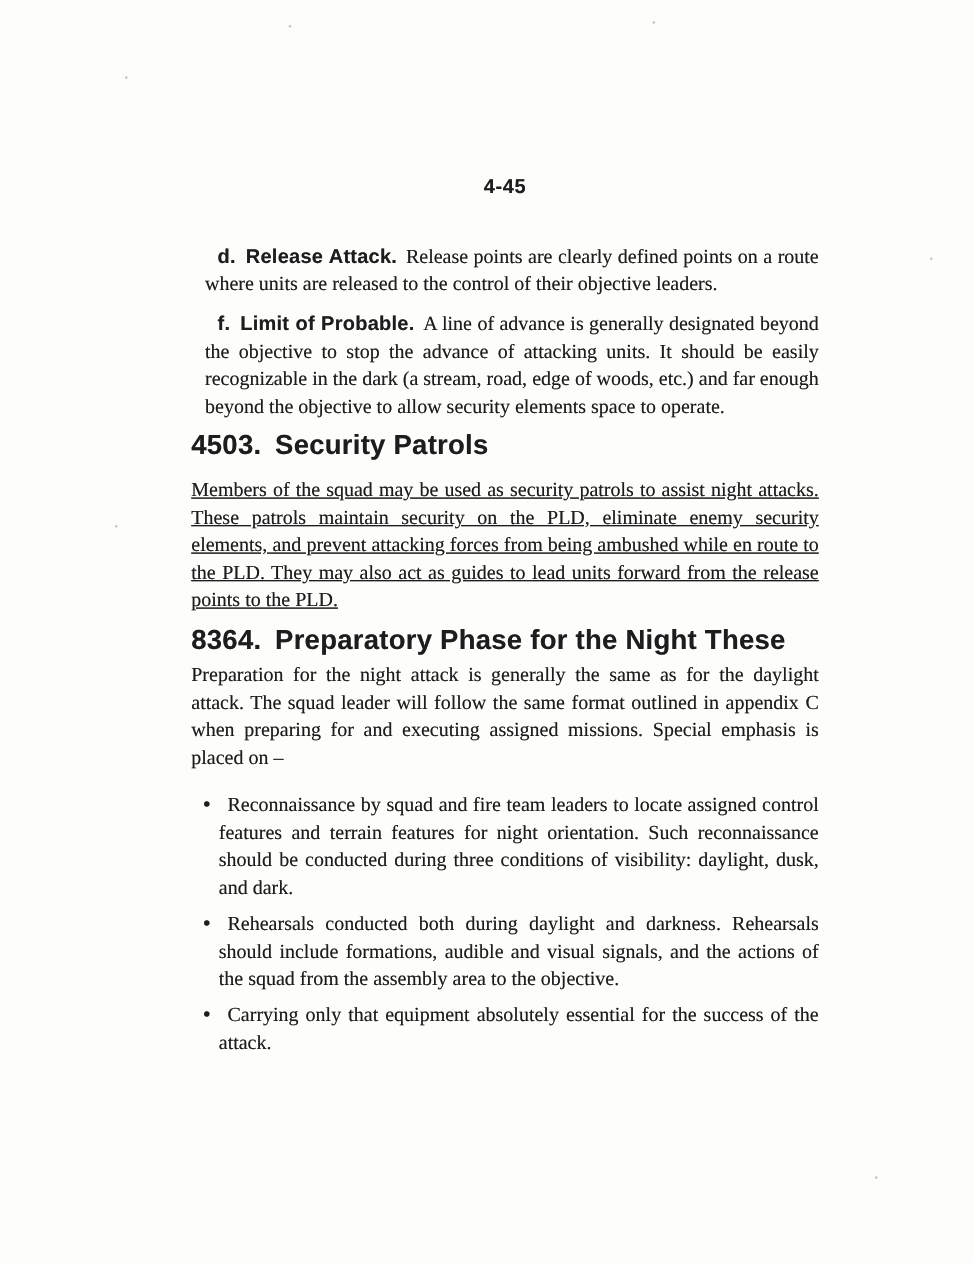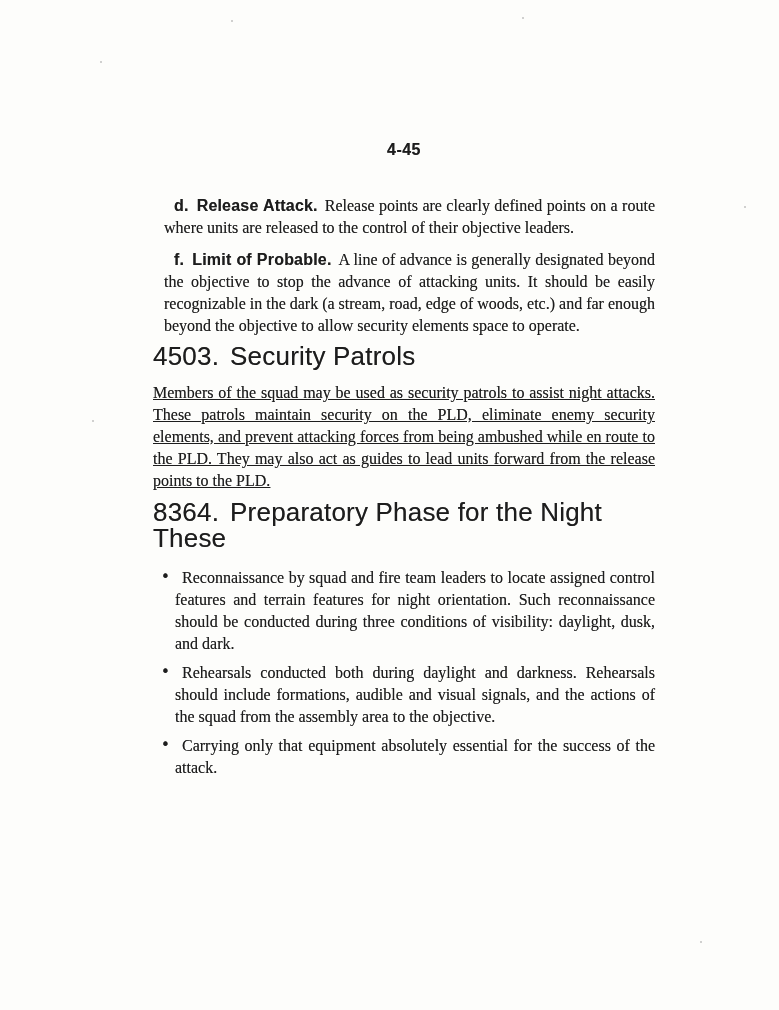--- a/index.html
+++ b/index.html
@@ -50,22 +50,22 @@
   .lead {
     font-family: "Liberation Sans", sans-serif;
     font-weight: bold;
     letter-spacing: 0.2px;
   }
   .lead.label { margin-right: 8px; }
   .lead.title { margin-right: 7px; }
   h2.section-heading {
     margin: 0;
     font-family: "Liberation Sans", sans-serif;
-    font-weight: normal;
-    font-size: 26px;
+    font-weight: bold;
+    font-size: 22px;
     letter-spacing: 0.2px;
     line-height: 26px;
   }
   h2.h-4503 { margin-top: 6px; }
   h2.h-4504 { margin-top: 7px; }
   .sec-num { margin-right: 11px; }
   p.section-body {
     margin: 0;
     text-align: justify;
     line-height: 22px;
@@ -122,20 +122,21 @@
 
 
     <p class="lettered last"><span class="lead label">f.</span><span class="lead title">Limit of Probable.</span><span>A line of advance is generally designated beyond the objective to stop the advance of attacking units. It should be easily recognizable in the dark (a stream, road, edge of woods, etc.) and far enough beyond the objective to allow security elements space to operate.</span></p>
 
     <h2 class="section-heading h-4503"><span class="sec-num">4503.</span><span class="sec-title">Security Patrols</span></h2>
 
     <p class="section-body body-4503">Members of the squad may be used as security patrols to assist night attacks. These patrols maintain security on the PLD, eliminate enemy security elements, and prevent attacking forces from being ambushed while en route to the PLD. They may also act as guides to lead units forward from the release points to the PLD.</p>
 
     <h2 class="section-heading h-4504"><span class="sec-num">8364.</span><span class="sec-title">Preparatory Phase for the Night These</span></h2>
 
+    <p class="section-body body-4504">Preparation for the night attack is generally the same as for the daylight attack. The squad leader will follow the same format outlined in appendix C when preparing for and executing assigned missions. Special emphasis is placed on –</p>
 
     <ul class="bullets">
       <li class="bullet b1"><span class="marker">•</span><span>Reconnaissance by squad and fire team leaders to locate assigned control features and terrain features for night orientation. Such reconnaissance should be conducted during three conditions of visibility: daylight, dusk, and dark.</span></li>
       <li class="bullet b2"><span class="marker">•</span><span>Rehearsals conducted both during daylight and darkness. Rehearsals should include formations, audible and visual signals, and the actions of the squad from the assembly area to the objective.</span></li>
       <li class="bullet b3"><span class="marker">•</span><span>Carrying only that equipment absolutely essential for the success of the attack.</span></li>
     </ul>
 
   </div>
 </div>
 

